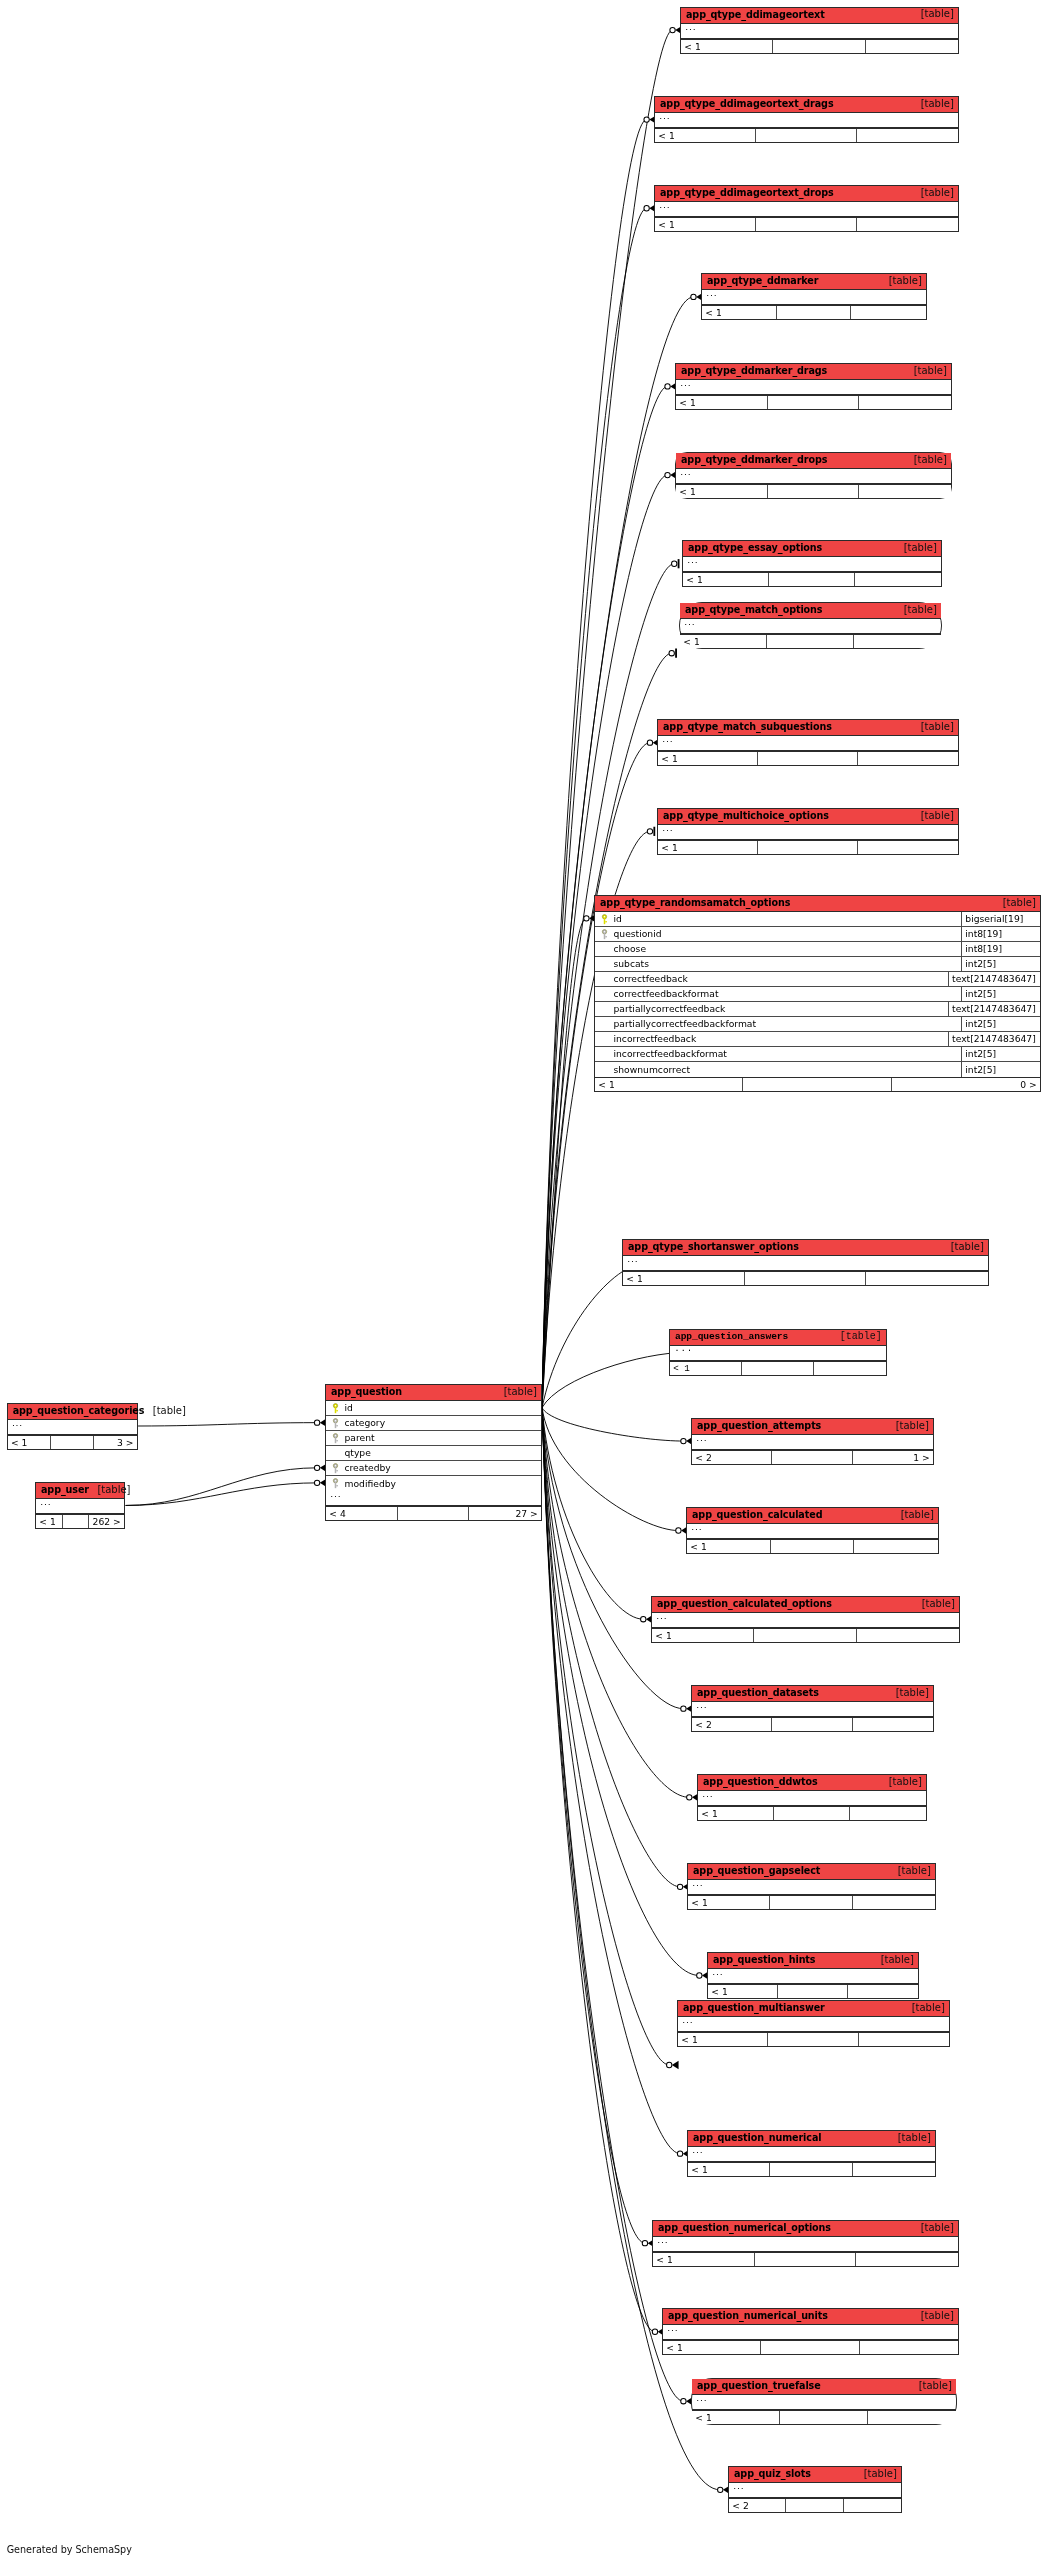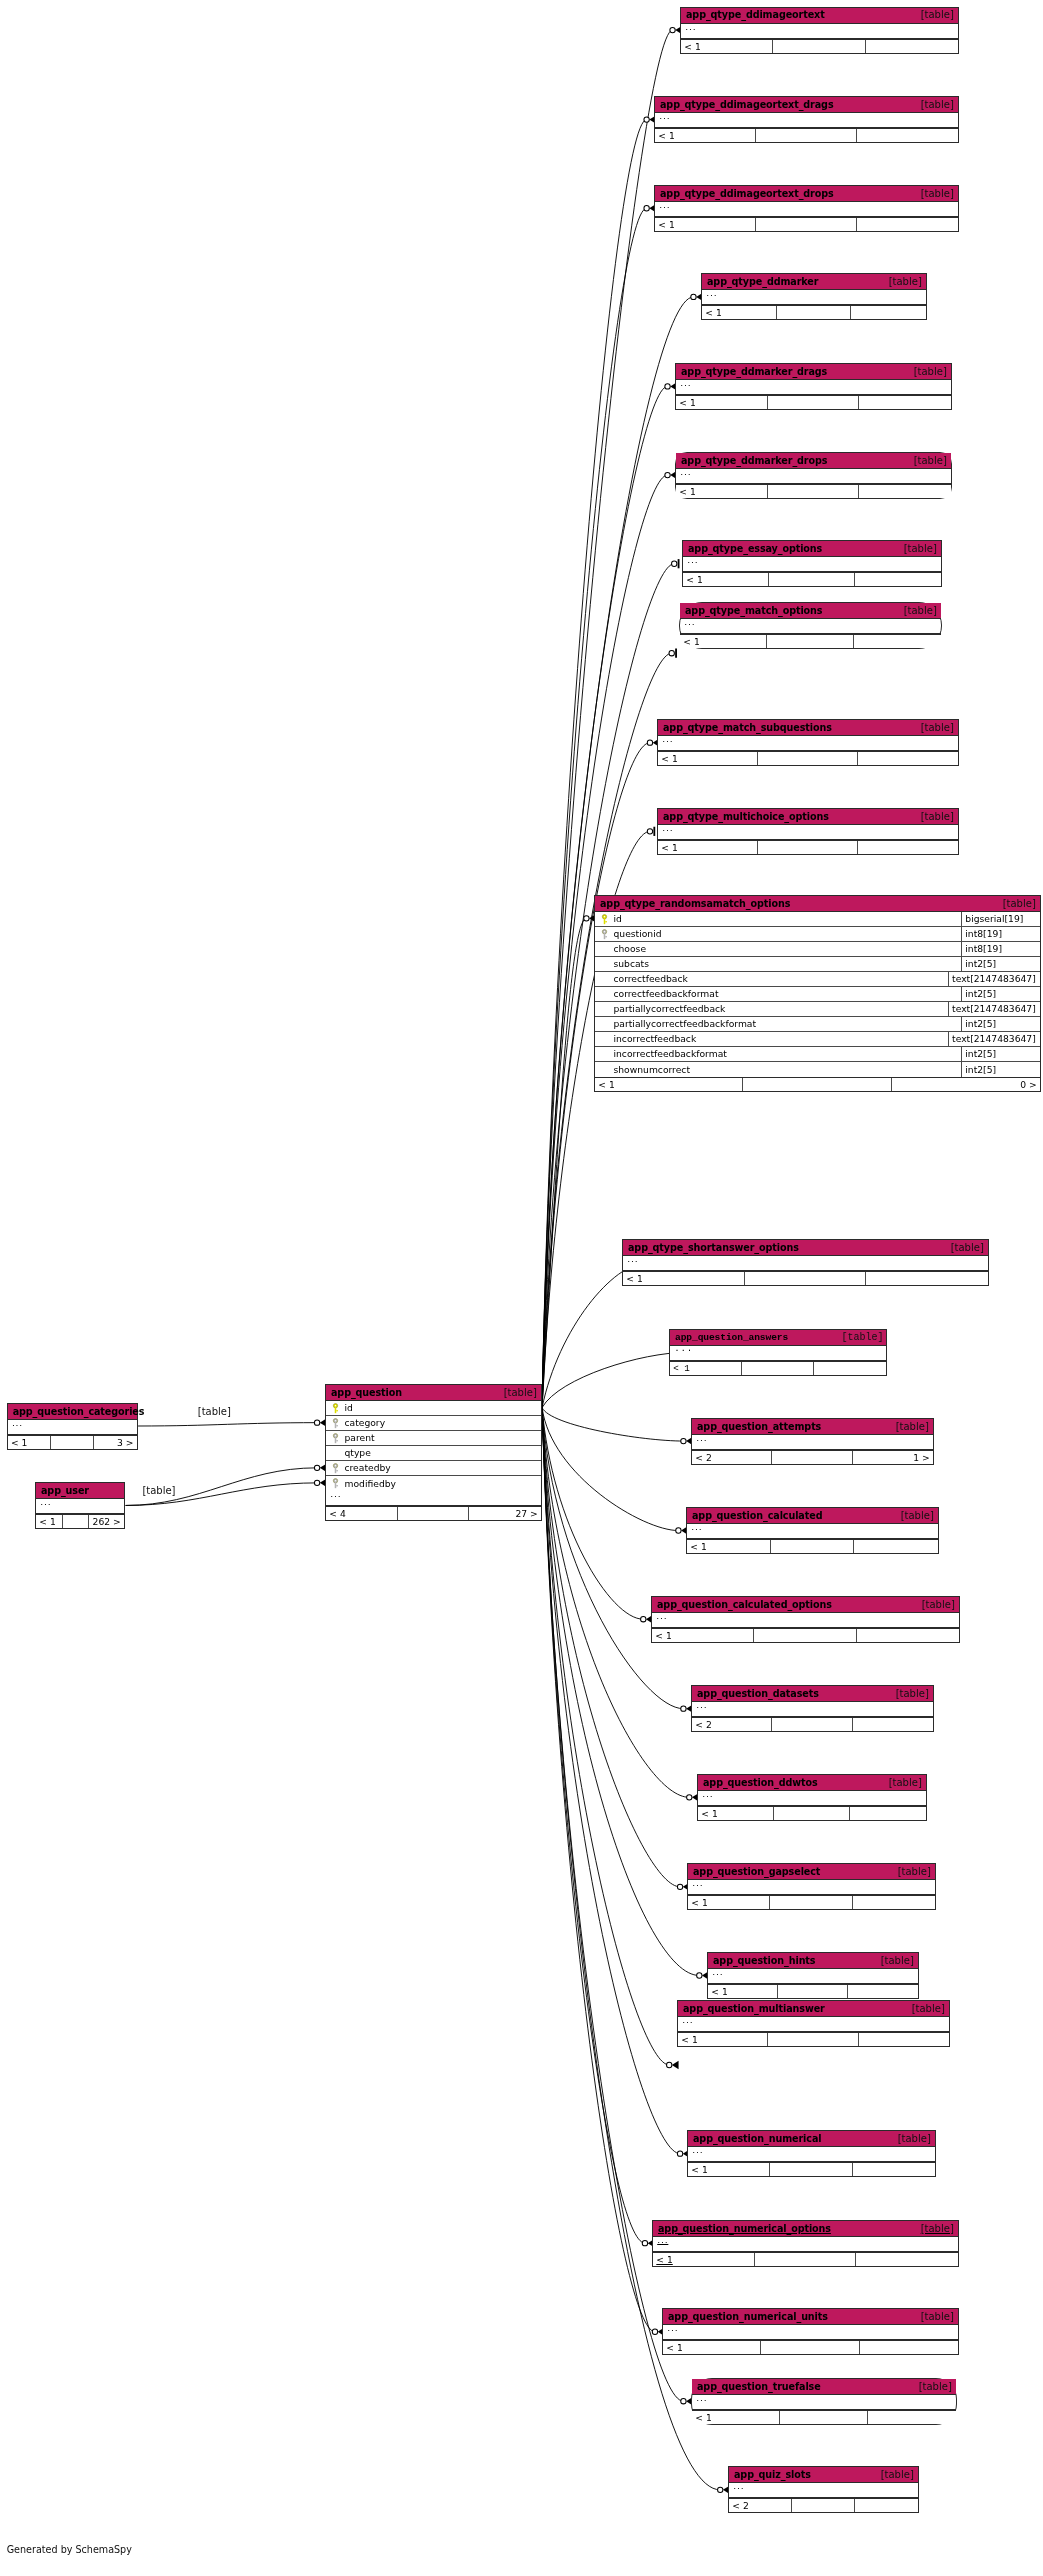--- a/index.html
+++ b/index.html
@@ -27,27 +27,26 @@
   .tbl {
     position: absolute;
     background: #ffffff;
     border: 1.7px solid #2b2b2b;
     font-size: 9.2px;
     line-height: 1;
     z-index: 5;
   }
   .tbl .hdr {
     display: flex;
-    align-items: flex-start;
+    align-items: flex-end;
     justify-content: space-between;
-    background: #be185d;
+    background: #ef4444;
     border-bottom: 1.7px solid #2b2b2b;
     padding: 2.5px 4.2px 3.3px 5px;
     height: 16px;
-    gap: 45px;
   }
   .tbl .hdr .tname {
     font-weight: bold;
     font-size: 9.6px;
     color: #000;
     white-space: nowrap;
     letter-spacing: -0.1px;
   }
   .tbl .hdr .ttype {
     font-size: 10px;
@@ -686,21 +685,21 @@
         </div>
         <div class="ellipsis-row">
           <span>...</span>
         </div>
         <div class="foot">
           <span class="fcell left">&lt; 1</span>
           <span class="fcell"></span>
           <span class="fcell"></span>
         </div>
       </div>
-      <div class="tbl" style="left: 652px; top: 2220px; width: 307px; text-decoration: underline;">
+      <div class="tbl" style="left: 652px; top: 2220px; width: 307px;">
         <div class="hdr">
           <span class="tname">app_question_numerical_options</span>
           <span class="ttype">[table]</span>
         </div>
         <div class="ellipsis-row">
           <span>...</span>
         </div>
         <div class="foot">
           <span class="fcell left">&lt; 1</span>
           <span class="fcell"></span>
@@ -728,21 +727,21 @@
         </div>
         <div class="ellipsis-row">
           <span>...</span>
         </div>
         <div class="foot">
           <span class="fcell left">&lt; 1</span>
           <span class="fcell"></span>
           <span class="fcell"></span>
         </div>
       </div>
-      <div class="tbl" style="left: 728px; top: 2466px; width: 191px;">
+      <div class="tbl" style="left: 728px; top: 2466px; width: 174px;">
         <div class="hdr">
           <span class="tname">app_quiz_slots</span>
           <span class="ttype">[table]</span>
         </div>
         <div class="ellipsis-row">
           <span>...</span>
         </div>
         <div class="foot">
           <span class="fcell left">&lt; 2</span>
           <span class="fcell"></span>

